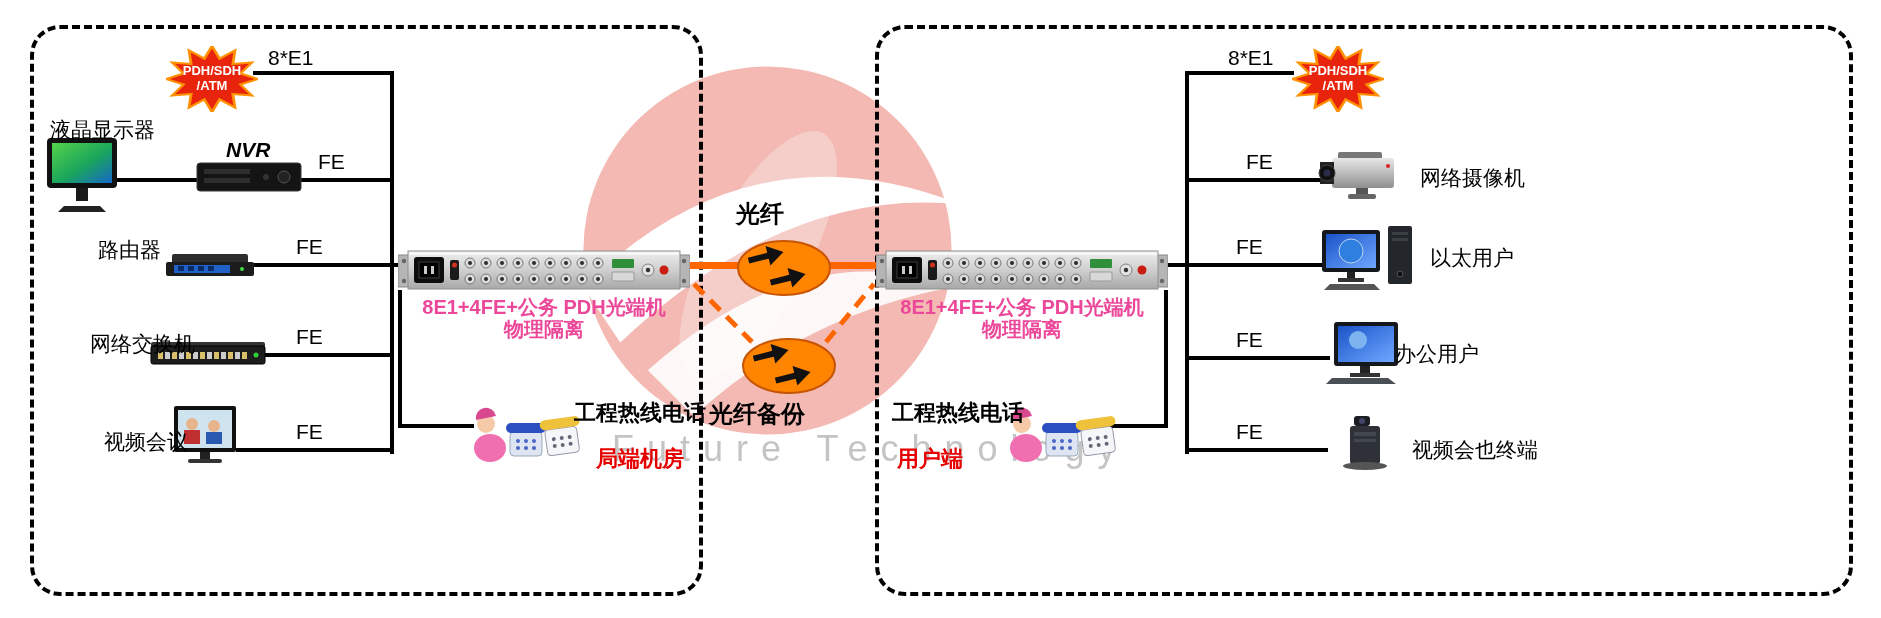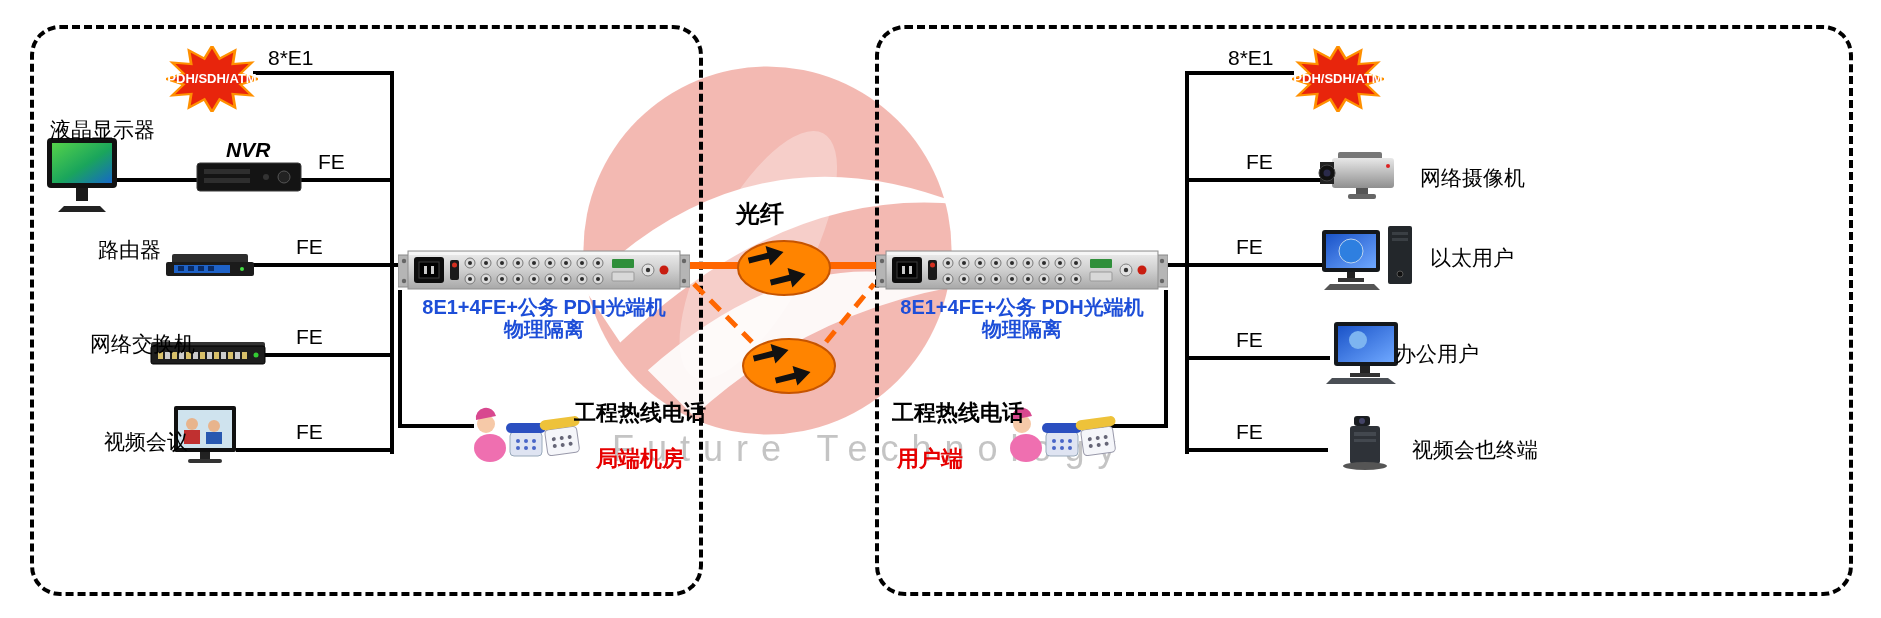--- a/index.html
+++ b/index.html
@@ -4,24 +4,24 @@
 <style>
   html,body{margin:0;padding:0;background:#fff;}
   .stage{position:relative;width:1881px;height:618px;background:#fff;overflow:hidden;
          font-family:"Liberation Sans","DejaVu Sans",sans-serif;}
   .panel{position:absolute;border:4px dashed #000;border-radius:30px;z-index:1;}
   .ln{position:absolute;background:#000;z-index:2;}
   .fiber{position:absolute;background:#ff6600;z-index:2;}
   .icon{position:absolute;z-index:3;}
   .lbl{position:absolute;font-size:21px;color:#000;white-space:nowrap;z-index:5;font-weight:500;}
   .fe{position:absolute;font-size:21px;color:#000;z-index:5;font-weight:500;}
-  .cap{position:absolute;width:292px;text-align:center;font-size:20px;font-weight:700;color:#1d4ed8;z-index:5;white-space:nowrap;}
+  .cap{position:absolute;width:292px;text-align:center;font-size:20px;font-weight:700;color:#ec4899;z-index:5;white-space:nowrap;}
   .site{position:absolute;font-size:22px;font-weight:700;color:#e60000;z-index:6;white-space:nowrap;}
   .phone-lbl{position:absolute;font-size:22px;font-weight:600;color:#000;z-index:5;white-space:nowrap;}
-  .startext{position:absolute;display:flex;flex-direction:row;align-items:center;justify-content:center;
+  .startext{position:absolute;display:flex;flex-direction:column;align-items:center;justify-content:center;
             color:#fff;font-size:13px;font-weight:700;line-height:1.15;z-index:5;text-align:center;}
   .fiberlbl{position:absolute;font-size:24px;font-weight:600;color:#000;z-index:5;text-align:left;white-space:nowrap;}
   .wm-cn{position:absolute;left:605px;top:338px;font-size:82px;font-weight:700;letter-spacing:6px;
          color:rgba(125,125,125,0.55);z-index:0;white-space:nowrap;}
   .wm-en{position:absolute;left:612px;top:428px;font-size:36px;letter-spacing:13px;
          color:rgba(165,165,165,0.65);z-index:0;white-space:nowrap;}
   .wm-logo{position:absolute;left:565px;top:48px;z-index:0;opacity:0.38;}
   .overlay-svg{position:absolute;left:0;top:0;z-index:2;pointer-events:none;}
 </style>
 </head>
@@ -270,20 +270,21 @@
     <line x1="694" y1="284" x2="752" y2="342" stroke="#ff6600" stroke-width="5" stroke-dasharray="14 9"></line>
     <line x1="826" y1="342" x2="874" y2="284" stroke="#ff6600" stroke-width="5" stroke-dasharray="14 9"></line>
   </svg>
   <svg class="icon" style="left:736px;top:238px;z-index:4;" width="96" height="60">
       <use href="#sym-fiber-ellipse"></use>
     </svg>
   <svg class="icon" style="left:741px;top:336px;z-index:4;" width="96" height="60">
       <use href="#sym-fiber-ellipse"></use>
     </svg>
   <div class="fiberlbl" style="left:736px;top:198px;width:96px;">光纤</div>
+  <div class="fiberlbl" style="left:709px;top:398px;width:160px;">光纤备份</div>
 
   <svg class="icon" style="left:166px;top:46px;" width="92" height="66">
       <use href="#sym-star"></use>
     </svg>
   <div class="startext" style="left:166px;top:46px;width:92px;height:66px;">
     <span>PDH/SDH</span>
     <span>/ATM</span>
   </div>
   <div class="lbl" style="left:268px;top:46px;">8*E1</div>
 

